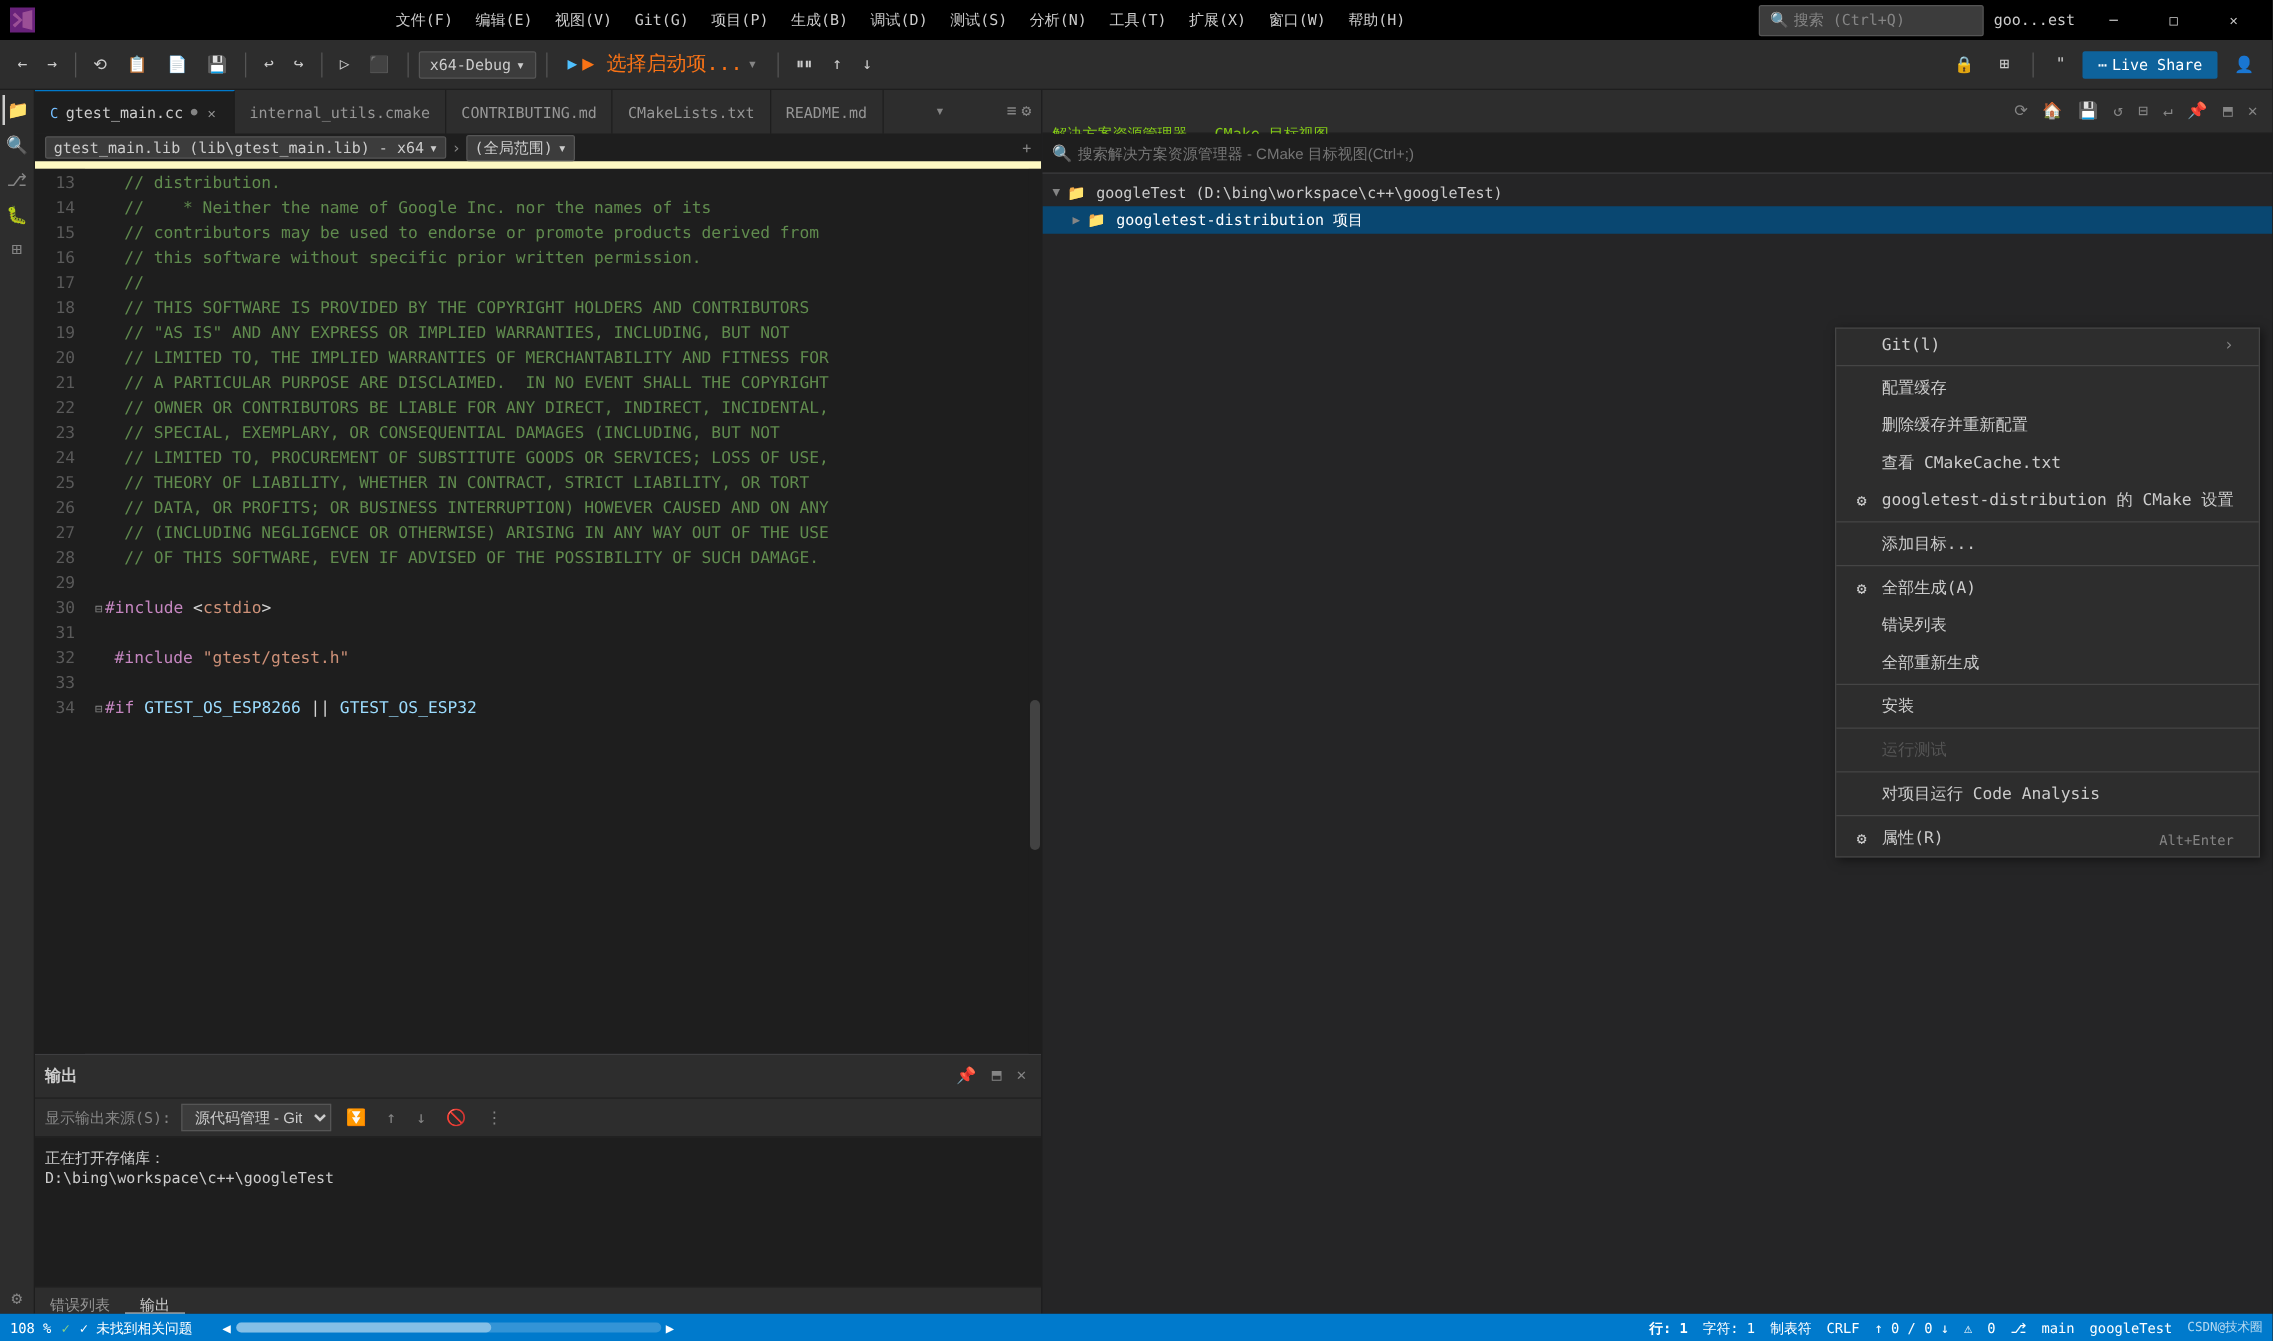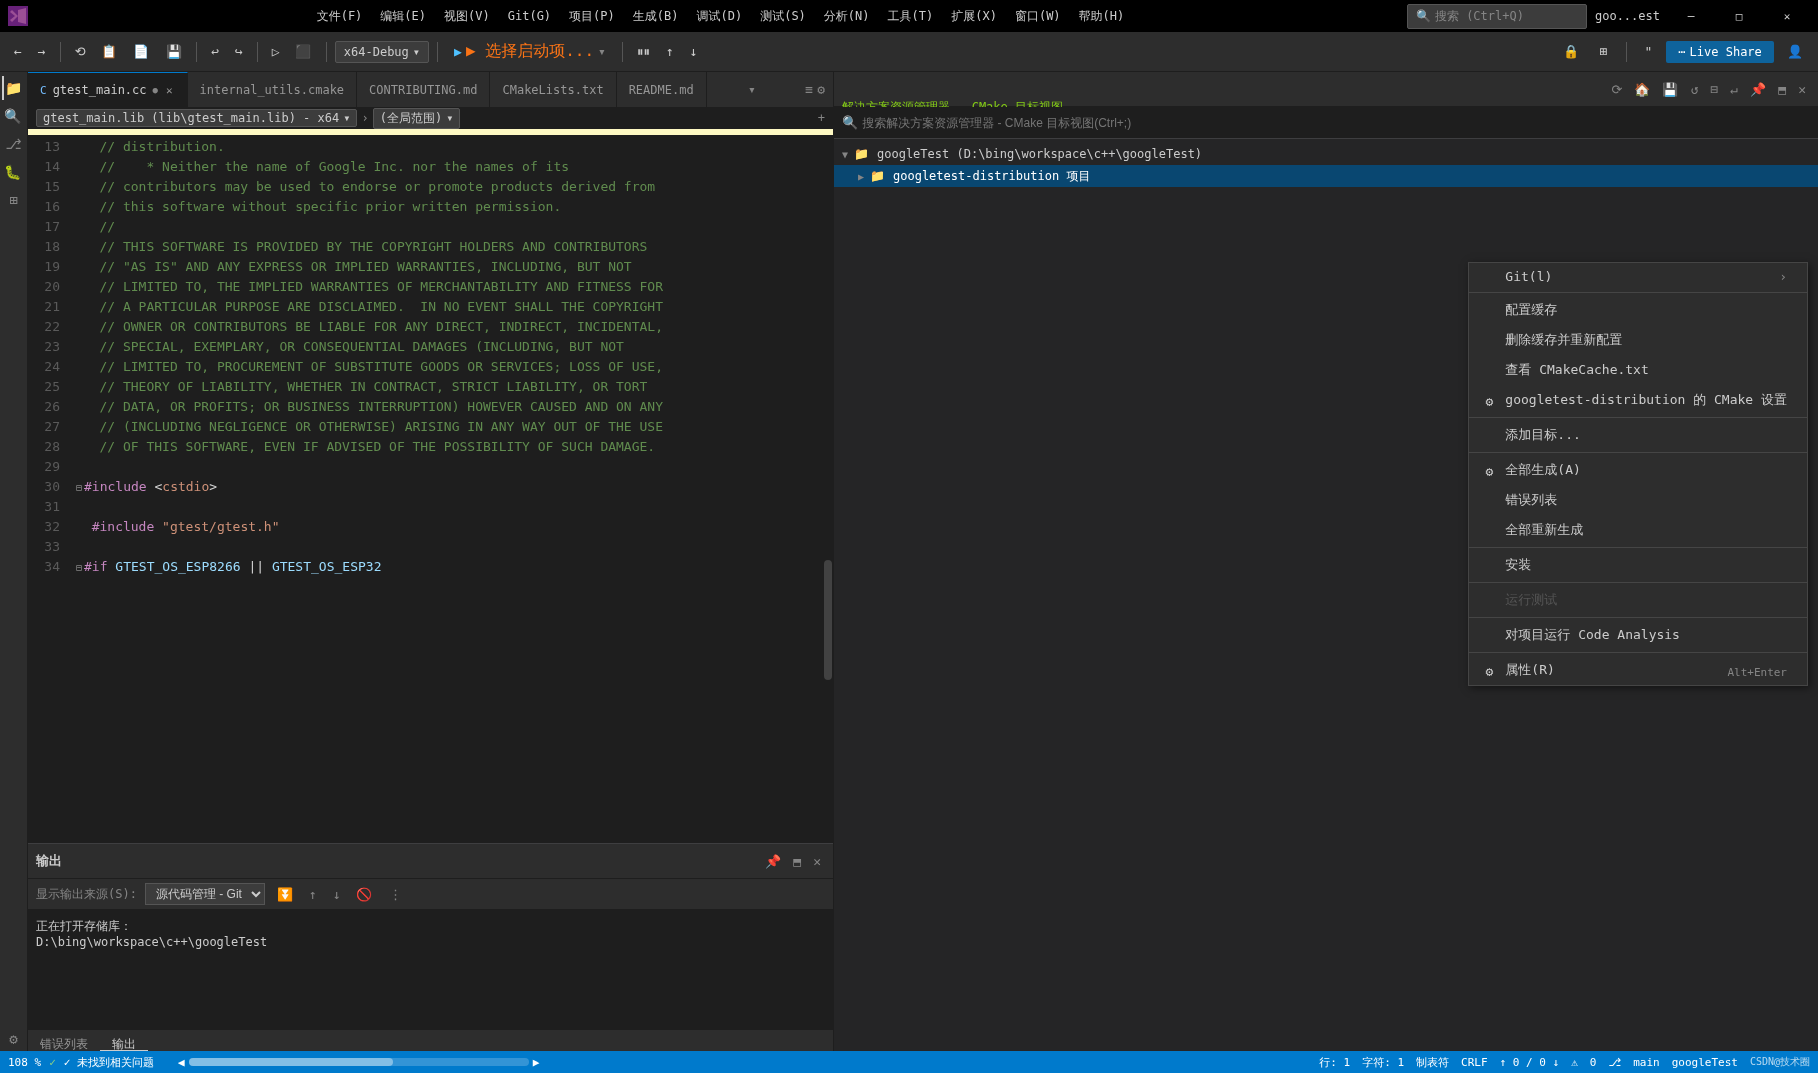--- a/index.html
+++ b/index.html
@@ -814,21 +814,21 @@
     <span style="cursor:pointer;">✓ 未找到相关问题</span>
   </div>
   <div style="display:flex;align-items:center;gap:4px;margin:0 8px;">
     <span style="cursor:pointer;">◀</span>
     <div style="width:340px;height:8px;background:rgba(255,255,255,0.2);border-radius:4px;">
       <div style="width:60%;height:100%;background:rgba(255,255,255,0.4);border-radius:4px;"></div>
     </div>
     <span style="cursor:pointer;">▶</span>
   </div>
   <div class="status-right">
-    <span style="cursor:pointer;">行: 1</span>
+    <span style="cursor:pointer;font-weight:bold;">行: 1</span>
     <span style="cursor:pointer;">字符: 1</span>
     <span style="cursor:pointer;">制表符</span>
     <span style="cursor:pointer;">CRLF</span>
     <span>↑ 0 / 0 ↓</span>
     <span>⚠</span>
     <span>0</span>
     <span>⎇</span>
     <span style="cursor:pointer;">main</span>
     <span>googleTest</span>
     <span style="font-size:10px;color:rgba(255,255,255,0.7);">CSDN@技术圈</span>

